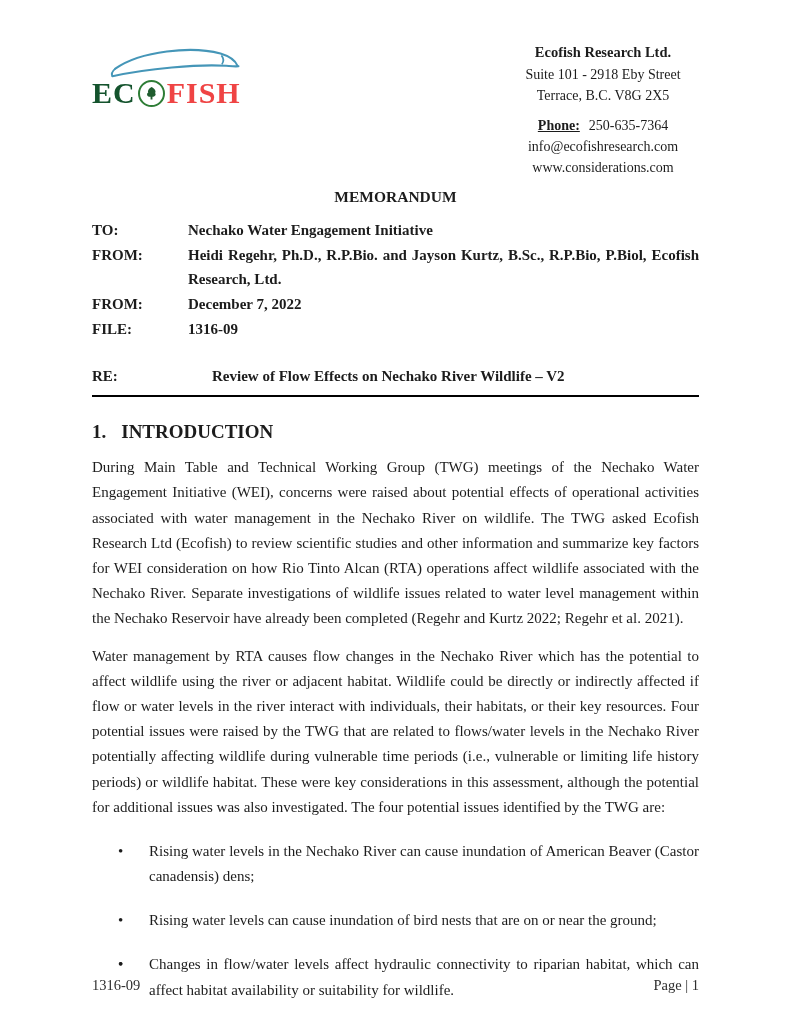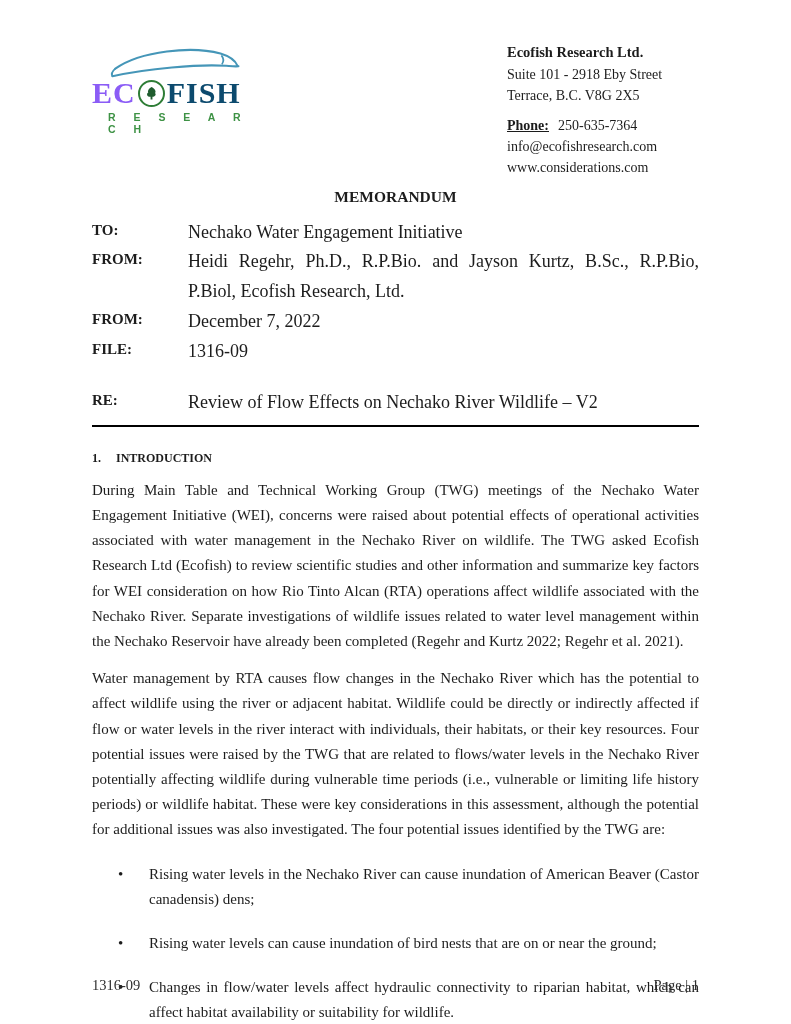--- a/index.html
+++ b/index.html
@@ -8,49 +8,49 @@
     padding:40px 92px 0 92px; position:relative; overflow:hidden;
     background:#ffffff; color:#1c1c1c;
     font-family:"Liberation Serif","DejaVu Serif",serif;
   }
 
   
   .header { display:flex; justify-content:space-between; align-items:flex-start; }
   .logo { width:170px; padding-top:4px; }
   .fish-svg { display:block; margin-left:14px; }
   .brand-line { display:flex; align-items:center; font-size:30px; letter-spacing:1px; line-height:1; margin-top:-2px; }
-  .brand-ec { color:#8b5cf6; font-weight:bold; }
-  .brand-fish { color:#0c4a6e; font-weight:bold; }
+  .brand-ec { color:#14532d; font-weight:bold; }
+  .brand-fish { color:#ef4444; font-weight:bold; }
   .o-ring {
     width:23px; height:23px; border-radius:50%;
     border:2.5px solid #2e7d36; display:inline-flex;
     align-items:center; justify-content:center; margin:0 2px;
     background:#fff;
   }
   .research {
     color:#3e9245; font-family:"Liberation Sans","DejaVu Sans",sans-serif;
     font-size:10.5px; letter-spacing:7.5px; margin:3px 0 0 16px; font-weight:bold;
   }
 
-  .company { width:192px; font-size:14px; line-height:1.5; padding-top:2px; }
+  .company { width:192px; font-size:14px; line-height:1.5; padding-top:2px;text-align:center; }
   .company-name { font-weight:bold; font-size:14.5px; }
   .phone-row { margin-top:9px; }
   .phone-label { font-weight:bold; margin-right:9px;text-decoration:underline; }
 
   
   .memo-title { text-align:center; font-weight:bold; font-size:15.5px; margin-top:10px; }
   .memo-grid { margin-top:12px; }
   .memo-row { display:flex; }
   .memo-label { width:96px; flex-shrink:0; font-weight:bold; font-size:15px; line-height:1.65; }
-  .memo-value { font-weight:normal; font-size:18px; line-height:1.65; text-align:justify; }
-  .re-row { margin-top:22px; }
+  .memo-value { font-weight:bold; font-size:15px; line-height:1.65; text-align:justify; }
+  .re-row { margin-top:22px;gap:24px; }
   .rule { border:none; border-top:2px solid #000; margin:7px 0 0 0; }
 
   
-  .section-heading { font-size:12px; font-weight:bold; margin:24px 0 0 0; }
+  .section-heading { font-size:19px; font-weight:bold; margin:24px 0 0 0; }
   .heading-num { margin-right:15px; }
   .body-p { font-size:15px; line-height:1.68; text-align:justify; margin:12px 0 0 0; }
   .issues { list-style:none; margin:19px 0 0 0; padding:0; }
   .issue {
     position:relative; padding-left:57px; font-size:15px; line-height:1.68;
     text-align:justify; margin-bottom:19px;
   }
   .dot { position:absolute; left:26px; top:0; }
   .it { }
 
@@ -75,21 +75,20 @@
       </svg>
       <div class="brand-line">
         <span class="brand-ec">EC</span>
         <span class="o-ring">
           <svg width="15" height="15" viewBox="0 0 16 16">
             <path d="M8 1 C5 2.5 3.5 5 4.5 7 C2.5 8 3 11 5.5 11.5 L7 11.5 L7 14.5 L9 14.5 L9 11.5 C11.5 11.5 13.5 9.5 11.8 7.5 C13.5 5.5 11 2.5 8 1 Z" fill="#1f5c2e"></path>
           </svg>
         </span>
         <span class="brand-fish">FISH</span>
       </div>
-      <div class="research">R E S E A R C H</div>
     </div>
 
     <div class="company">
       <div class="company-name">Ecofish Research Ltd.</div>
       <div>Suite 101 - 2918 Eby Street</div>
       <div>Terrace, B.C.  V8G 2X5</div>
       <div class="phone-row">
         <span class="phone-label">Phone:</span><span>250-635-7364</span>
       </div>
       <div>info@ecofishresearch.com</div>

